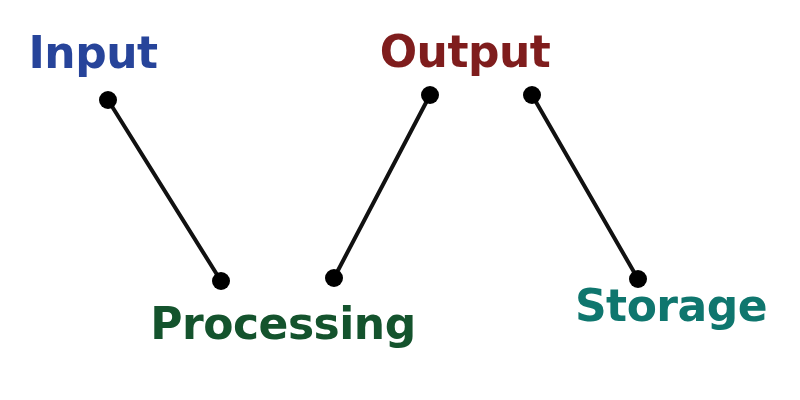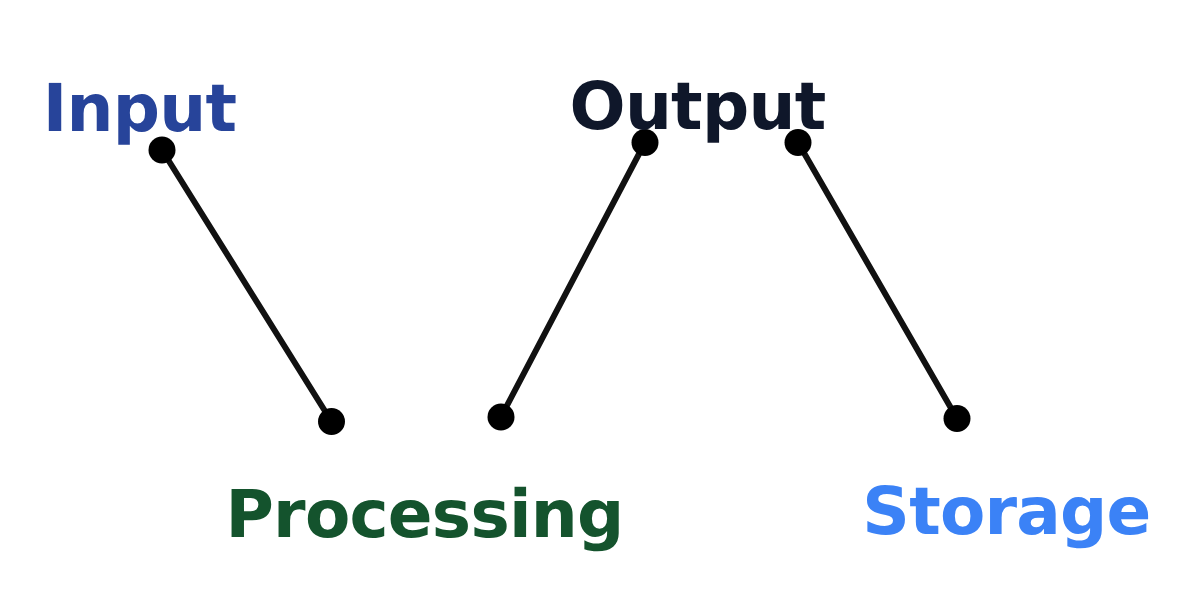--- a/index.html
+++ b/index.html
@@ -29,21 +29,20 @@
     font-family: "DejaVu Sans", sans-serif;
     font-weight: bold;
     font-size: 44px;
     line-height: 1;
     letter-spacing: -0.5px;
     color: #27449A;
     white-space: nowrap;
     transform: translate(-50%, -50%);
     -webkit-font-smoothing: antialiased;
     user-select: none;
-    margin-top: 20px;
   }
 </style>
 </head>
 <body>
 
 <div id="canvas">
 
   <svg id="graph-svg" viewBox="0 0 800 400" xmlns="http://www.w3.org/2000/svg">
     <g id="edge-layer">
         <line x1="108" y1="100" x2="221" y2="281" stroke="#111111" stroke-width="4" stroke-linecap="round"></line>
@@ -55,18 +54,18 @@
         <circle cx="221" cy="281" r="9" fill="#000000"></circle>
         <circle cx="334" cy="278" r="9" fill="#000000"></circle>
         <circle cx="430" cy="95" r="9" fill="#000000"></circle>
         <circle cx="532" cy="95" r="9" fill="#000000"></circle>
         <circle cx="638" cy="279" r="9" fill="#000000"></circle>
       </g>
   </svg>
 
   <div id="label-layer">
       <div class="node-label" style="left: 93px; top: 53px; color: rgb(39, 68, 154);">Input</div>
-      <div class="node-label" style="left: 465px; top: 52px; color: #0f172a;">Output</div>
+      <div class="node-label" style="left: 465px; top: 52px; color: #7f1d1d;">Output</div>
       <div class="node-label" style="left: 283px; top: 324px; color: #14532d;">Processing</div>
-      <div class="node-label" style="left: 671px; top: 322px; color: #3b82f6;">Storage</div>
+      <div class="node-label" style="left: 671px; top: 306px; color: #0f766e;">Storage</div>
     </div>
 
 </div>
 
 </body></html>

